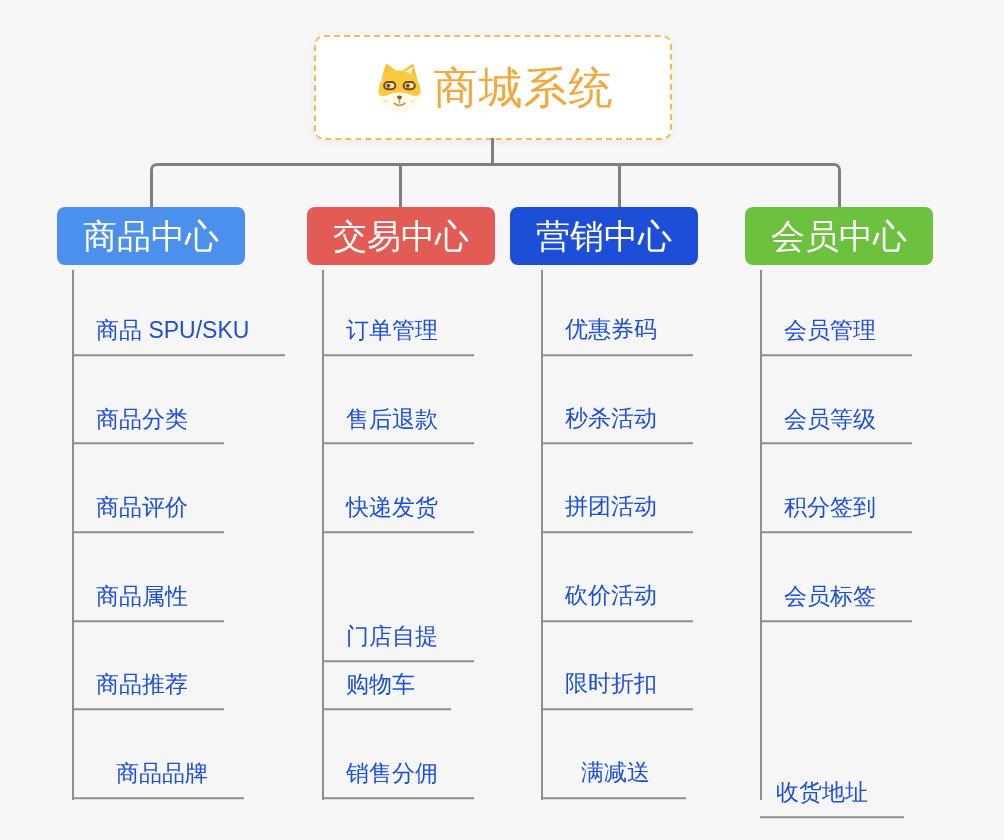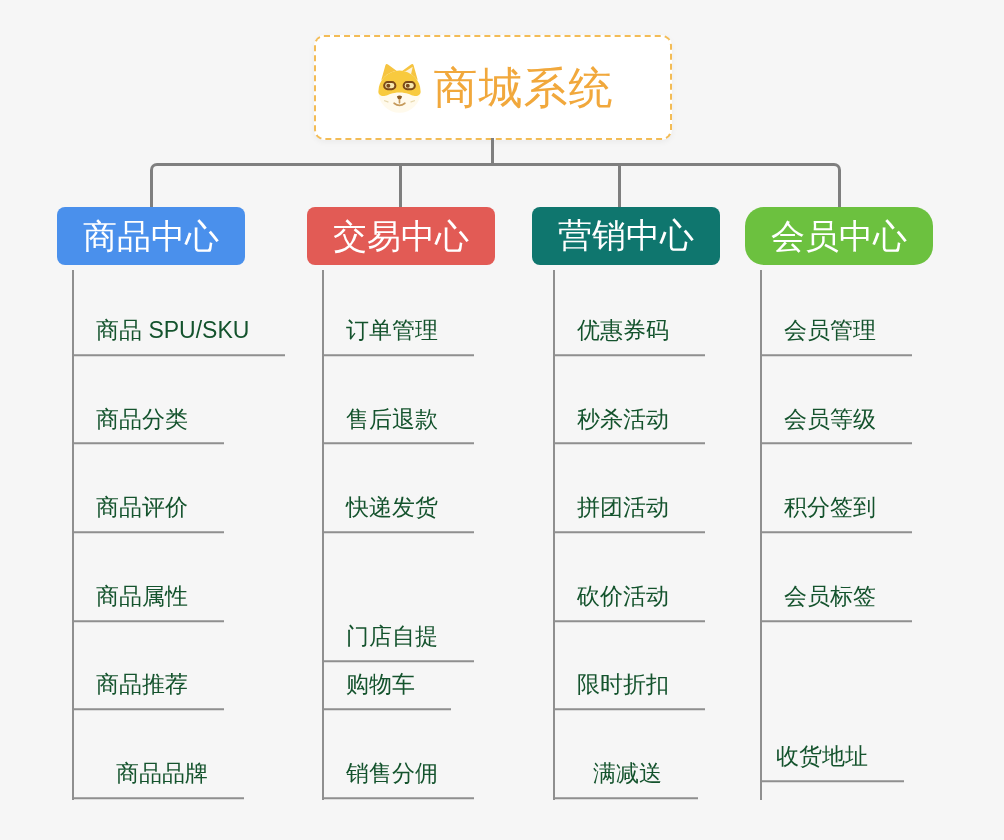--- a/index.html
+++ b/index.html
@@ -50,21 +50,21 @@
   }
   
   .branch-column{position:absolute;top:270px;width:280px;height:540px;}
   .column-line{
     position:absolute;left:0;top:0;width:2px;height:530px;background:#8f8f8f;
   }
   .child-topic{
     position:absolute;left:0;transform:translateY(-100%);
     padding:0 36px 9px 24px;
     border-bottom:2px solid #8f8f8f;
-    font-size:23px;line-height:1.25;color:#14532d;
+    font-size:23px;line-height:1.25;color:#1d4ed8;
     white-space:nowrap;
     cursor:pointer;
   }
 </style>
 </head>
 <body>
 
 <div class="canvas">
 
   <div class="root-node">
@@ -113,38 +113,38 @@
       </div>
       <div class="branch-column" style="left: 322px;">
         <div class="column-line"></div>
         <div class="child-topic" style="top: 86px;">订单管理</div>
         <div class="child-topic" style="top: 174.6px;">售后退款</div>
         <div class="child-topic" style="top: 263.2px;">快递发货</div>
         <div class="child-topic" style="top: 351.8px; margin-top: 40px;">门店自提</div>
         <div class="child-topic" style="top: 440.4px;">购物车</div>
         <div class="child-topic" style="top: 529px;">销售分佣</div>
       </div>
-      <div class="branch-box" style="left: 532px; background: #0f766e; font-family: Liberation Serif, serif;">
+      <div class="branch-box" style="left: 510px; background: #1d4ed8;">
         <span>营销中心</span>
       </div>
-      <div class="branch-column" style="left: 553px;">
+      <div class="branch-column" style="left: 541px; font-family: Liberation Serif, serif;">
         <div class="column-line"></div>
         <div class="child-topic" style="top: 86px;">优惠券码</div>
         <div class="child-topic" style="top: 174.6px;">秒杀活动</div>
         <div class="child-topic" style="top: 263.2px;">拼团活动</div>
         <div class="child-topic" style="top: 351.8px;">砍价活动</div>
         <div class="child-topic" style="top: 440.4px;">限时折扣</div>
         <div class="child-topic" style="top: 529px; padding-left: 40px;">满减送</div>
       </div>
-      <div class="branch-box" style="left: 745px; background: rgb(108, 193, 63); border-radius: 19px;">
+      <div class="branch-box" style="left: 745px; background: rgb(108, 193, 63);">
         <span>会员中心</span>
       </div>
       <div class="branch-column" style="left: 760px;">
         <div class="column-line"></div>
         <div class="child-topic" style="top: 86px;">会员管理</div>
         <div class="child-topic" style="top: 174.6px;">会员等级</div>
         <div class="child-topic" style="top: 263.2px;">积分签到</div>
         <div class="child-topic" style="top: 351.8px;">会员标签</div>
-        <div class="child-topic" style="top: 512px; padding-left: 16px;">收货地址</div>
+        <div class="child-topic" style="top: 548px; padding-left: 16px;">收货地址</div>
       </div>
     </div>
 
 </div>
 
 </body></html>

